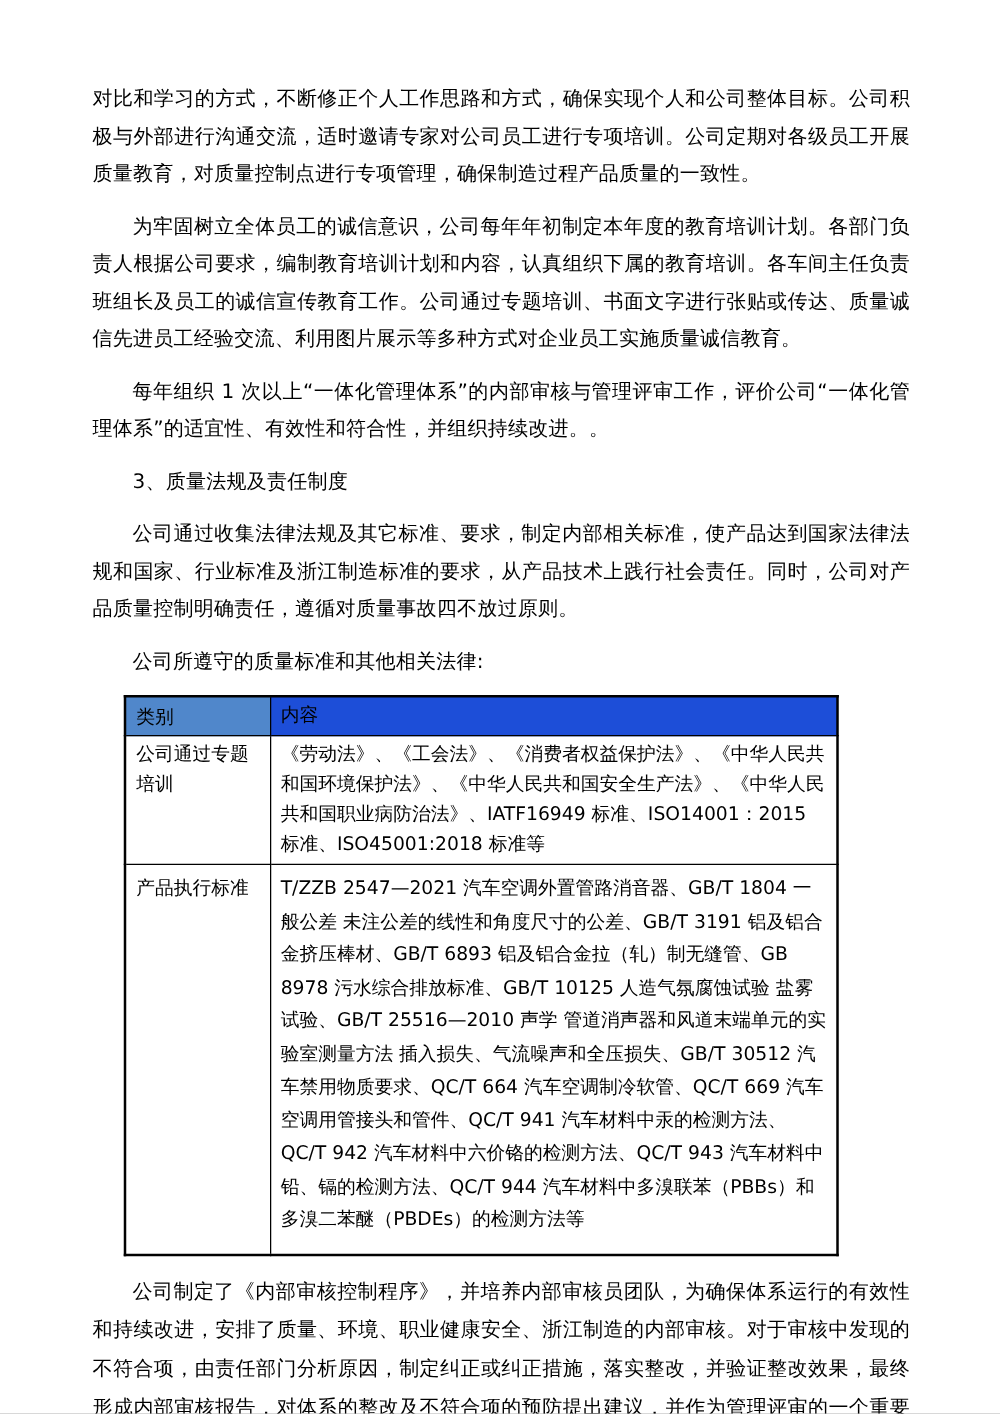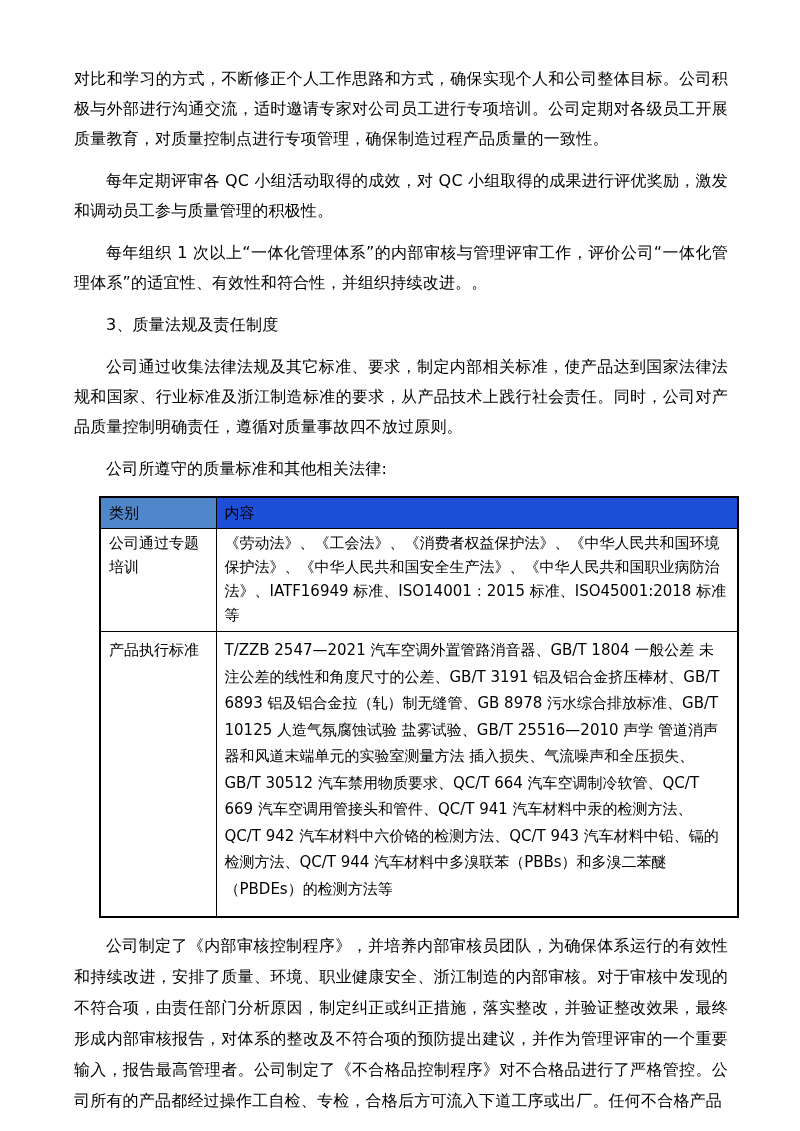--- a/index.html
+++ b/index.html
@@ -24,21 +24,21 @@
     line-height:30px;
     text-align:justify;
     text-justify:inter-ideograph;
     letter-spacing:0.2px;
   }
   .para.indent { text-indent:32px; }
   .para.after { line-height:31px; }
   .std-table {
     border-collapse:collapse;
     table-layout:fixed;
-    width:640px;
+    width:572px;
     margin:2px 0 2px 37px;
     border:2px solid #000000;
   }
   .std-table th, .std-table td {
     border:1.5px solid #000000;
     vertical-align:top;
     text-align:left;
     font-weight:normal;
     word-break:break-word;
   }
@@ -61,21 +61,21 @@
   }
   .std-table tbody tr.row-2 td.cell-content { line-height:26.5px; }
 </style>
 </head>
 <body>
 
 <div class="page">
   <div class="doc-content">
     <div id="paras-before">
         <p class="para">对比和学习的方式，不断修正个人工作思路和方式，确保实现个人和公司整体目标。公司积极与外部进行沟通交流，适时邀请专家对公司员工进行专项培训。公司定期对各级员工开展质量教育，对质量控制点进行专项管理，确保制造过程产品质量的一致性。</p>
-        <p class="para indent">每年定期评审各 QC 小组活动取得的成效，对 QC 小组取得的成果进行评优奖励，激发和调动员工参与质量管理的积极性。</p>
+        <p class="para indent">为牢固树立全体员工的诚信意识，公司每年年初制定本年度的教育培训计划。各部门负责人根据公司要求，编制教育培训计划和内容，认真组织下属的教育培训。各车间主任负责班组长及员工的诚信宣传教育工作。公司通过专题培训、书面文字进行张贴或传达、质量诚信先进员工经验交流、利用图片展示等多种方式对企业员工实施质量诚信教育。</p>
         <p class="para indent">每年组织 1 次以上“一体化管理体系”的内部审核与管理评审工作，评价公司“一体化管理体系”的适宜性、有效性和符合性，并组织持续改进。。</p>
         <p class="para indent">3、质量法规及责任制度</p>
         <p class="para indent">公司通过收集法律法规及其它标准、要求，制定内部相关标准，使产品达到国家法律法规和国家、行业标准及浙江制造标准的要求，从产品技术上践行社会责任。同时，公司对产品质量控制明确责任，遵循对质量事故四不放过原则。</p>
         <p class="para indent">公司所遵守的质量标准和其他相关法律:</p>
       </div>
     <table class="std-table">
       <colgroup>
           <col class="c1">
           <col class="c2">
         </colgroup>

